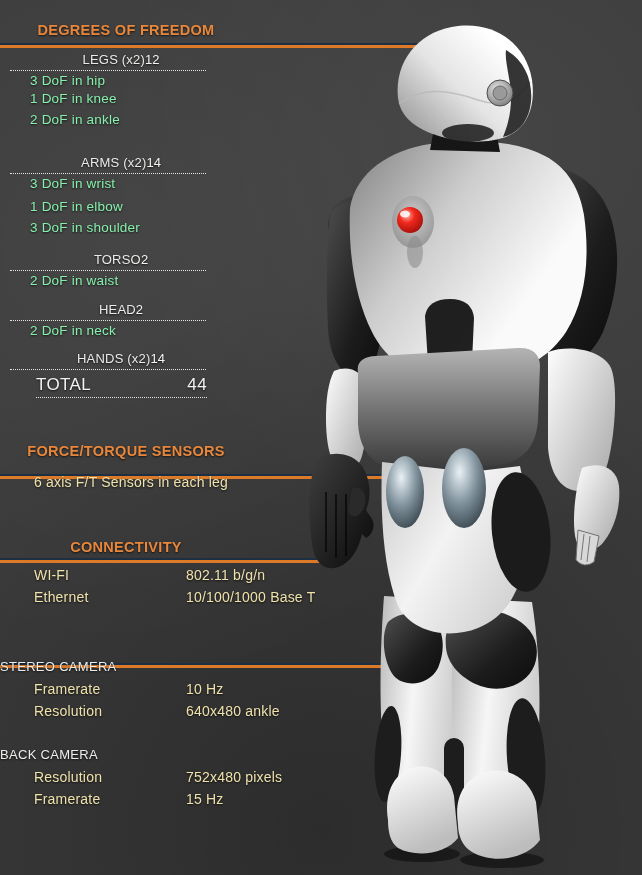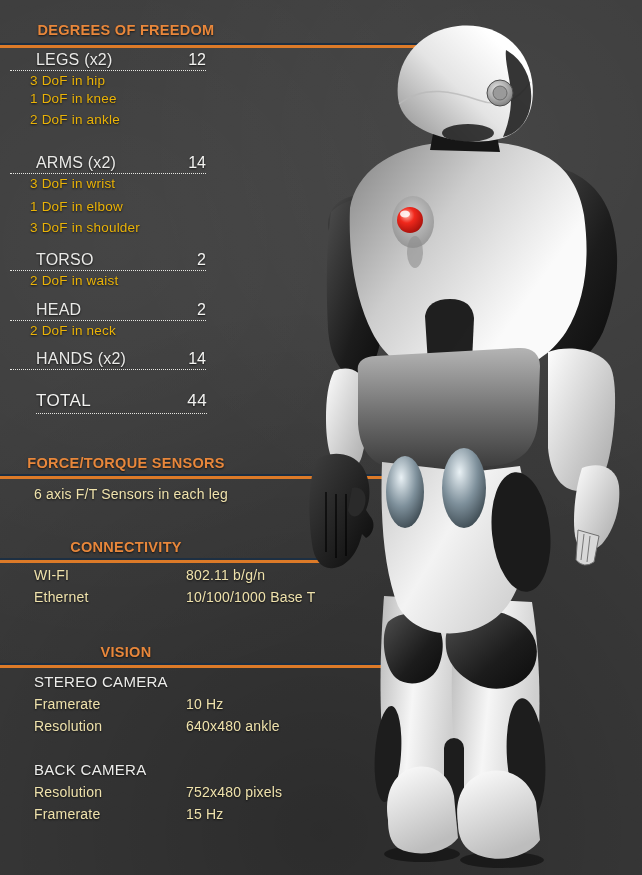--- a/index.html
+++ b/index.html
@@ -24,71 +24,71 @@
   .rule-dof    { top:43px;  width:420px; }
   .rule-force  { top:474px; width:383px; }
   .rule-conn   { top:558px; width:345px; }
   .rule-vision { top:663px; width:408px; }
 
   .robot-svg { position:absolute; inset:0; }
 
   .content { position:absolute; inset:0; }
   section { position:absolute; left:0; width:430px; }
   .sec-dof    { top:22px; }
-  .sec-force  { top:456px; }
+  .sec-force  { top:444px; }
   .sec-conn   { top:540px; }
   .sec-vision { top:645px; }
 
   .sec-title {
     margin:0; width:252px; text-align:center;
     color:#e8873b; font-size:14.5px; line-height:17px; font-weight:bold;
     letter-spacing:0.3px; text-shadow:0 1px 2px rgba(0,0,0,0.7);
   }
   .sec-title.small { line-height:15px; }
 
   .dof-row {
-    display:flex; justify-content:space-between; align-items:flex-end;
+    display:flex; justify-content:center; align-items:flex-end;
     margin-left:10px; width:196px;
     border-bottom:1.5px dotted #e6e6e2; padding-bottom:2px;
-    color:#eaeae8; font-size:16px; line-height:17px;
+    color:#eaeae8; font-size:13px; line-height:17px;
     text-shadow:0 1px 2px rgba(0,0,0,0.7);
   }
   .dof-row .lbl { padding-left:26px; letter-spacing:0.2px; }
   .dof-row .num { color:#f4f4f2; }
 
   .total-row {
     display:flex; justify-content:space-between; align-items:flex-end;
     margin-left:36px; width:171px;
     border-bottom:1.5px dotted #e6e6e2; padding-bottom:2px;
     color:#f2f2f0; font-size:17px; line-height:21px; letter-spacing:0.4px;
     text-shadow:0 1px 2px rgba(0,0,0,0.7);
   }
 
   .detail {
-    padding-left:30px; color:#eab308; font-size:13.5px; line-height:16px;
+    padding-left:30px; color:#86efac; font-size:13.5px; line-height:16px;
     letter-spacing:0.2px; text-shadow:0 1px 2px rgba(0,0,0,0.7);
   }
   .body-note {
     padding-left:34px; color:#efe2ac; font-size:14px; line-height:17px;
     letter-spacing:0.2px; text-shadow:0 1px 2px rgba(0,0,0,0.7);
   }
   .kv {
     display:flex; padding-left:34px;
     color:#efe2ac; font-size:14px; line-height:17px; letter-spacing:0.2px;
     text-shadow:0 1px 2px rgba(0,0,0,0.7);
   }
   .kv .k { width:152px; }
   .cam-name {
-    padding-left:34px; color:#ededeb; font-size:15px; line-height:17px;
+    color:#ededeb; font-size:13px; line-height:17px;
     letter-spacing:0.3px; text-shadow:0 1px 2px rgba(0,0,0,0.7);
   }
 
   .mt2{margin-top:2px}.mt3{margin-top:7px}.mt4{margin-top:4px}.mt5{margin-top:5px}
   .mt6{margin-top:6px}.mt11{margin-top:11px}.mt12{margin-top:12px}.mt13{margin-top:13px}
-  .mt15{margin-top:15px}.mt17{margin-top:26px}.mt20{margin-top:20px}.mt26{margin-top:26px}
+  .mt15{margin-top:15px}.mt17{margin-top:26px}.mt20{margin-top:4px}.mt26{margin-top:26px}
 </style>
 </head>
 <body>
 
 <div class="stage">
 
   <svg class="bg-hex" width="642" height="875" aria-hidden="true">
     <defs>
       <polygon id="hexcell" points="0,-8.1 7,-4.05 7,4.05 0,8.1 -7,4.05 -7,-4.05" fill="#3b3b3b" stroke="#3b3b3b" stroke-width="1.8" stroke-linejoin="round"></polygon>
       <pattern id="hexpat" width="15.4" height="26.7" patternUnits="userSpaceOnUse">
@@ -287,21 +287,20 @@
         <span class="k">WI-FI</span>
         <span class="v">802.11 b/g/n</span>
       </div>
       <div class="kv mt5">
         <span class="k">Ethernet</span>
         <span class="v">10/100/1000 Base T</span>
       </div>
     </section>
 
     <section class="sec-vision">
-      <h2 class="sec-title small">VISION</h2>
 
       <div class="cam-name mt13">STEREO CAMERA</div>
       <div class="kv mt6">
         <span class="k">Framerate</span>
         <span class="v">10 Hz</span>
       </div>
       <div class="kv mt5">
         <span class="k">Resolution</span>
         <span class="v">640x480 ankle</span>
       </div>

